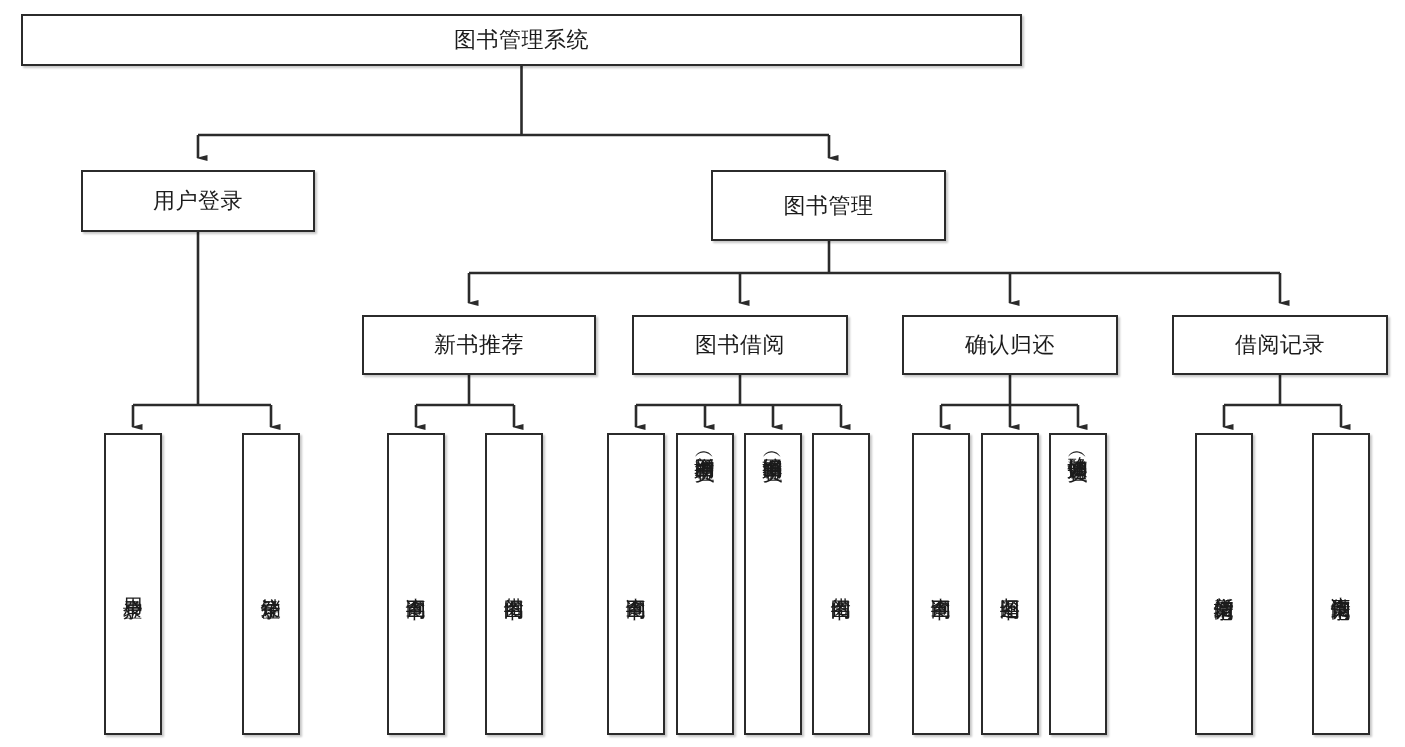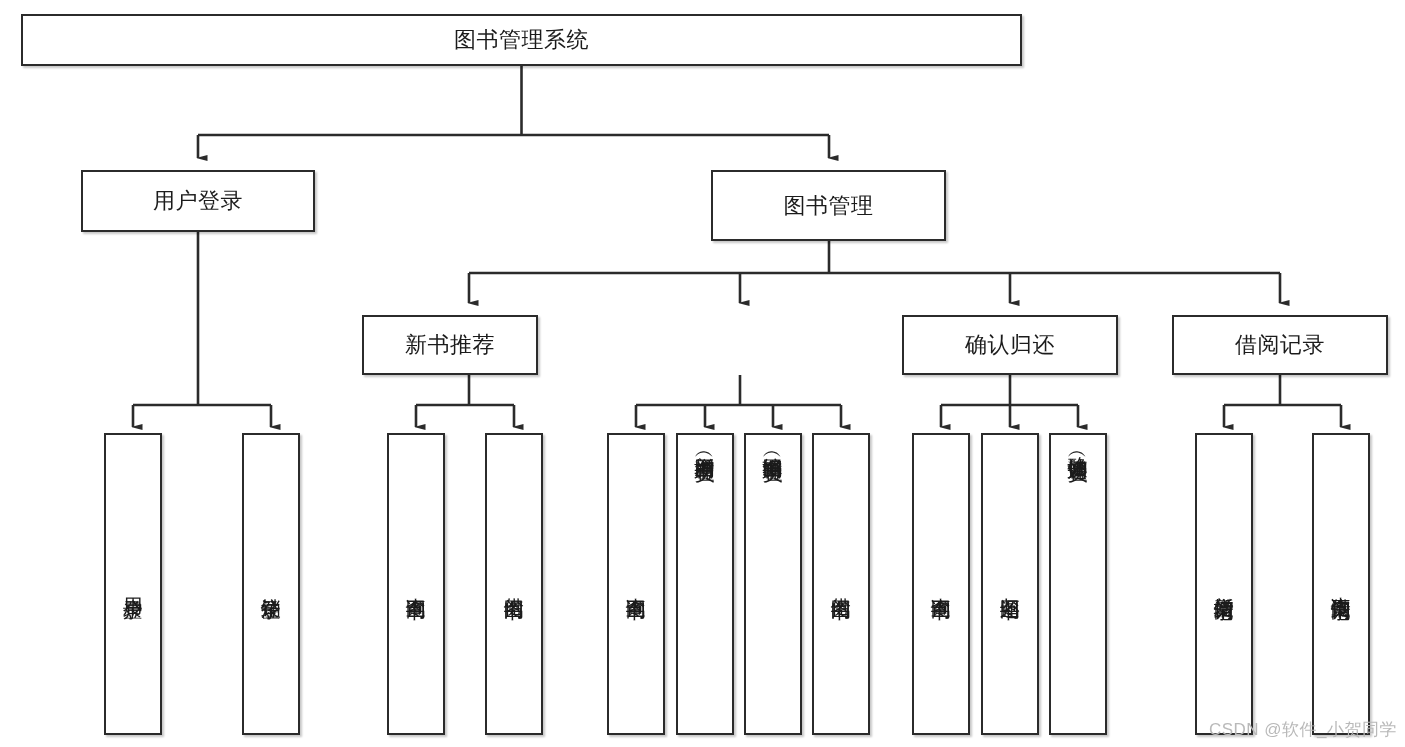--- a/index.html
+++ b/index.html
@@ -144,22 +144,25 @@
     <span class="label">图书管理系统</span>
   </div>
 
   <div class="node h" style="left:81px; top:170px; width:234px; height:62px;">
     <span class="label">用户登录</span>
   </div>
   <div class="node h" style="left:711px; top:170px; width:235px; height:71px;">
     <span class="label">图书管理</span>
   </div>
 
-  <div class="node h" style="left:362px; top:315px; width:176px; height:60px;">
+  <div class="node h" style="left:362px; top:315px; width:234px; height:60px;">
     <span class="label">新书推荐</span>
+  </div>
+  <div class="node h" style="left:632px; top:315px; width:216px; height:60px;">
+    <span class="label">图书借阅</span>
   </div>
   <div class="node h" style="left:902px; top:315px; width:216px; height:60px;">
     <span class="label">确认归还</span>
   </div>
   <div class="node h" style="left:1172px; top:315px; width:216px; height:60px;">
     <span class="label">借阅记录</span>
   </div>
 
   <div class="node v" style="left:104px; top:433px; width:58px; height:302px;">
     <span class="label">用户登录</span>
@@ -198,15 +201,14 @@
     <span class="label">确认归还（管理员）</span>
   </div>
 
   <div class="node v" style="left:1195px; top:433px; width:58px; height:302px;">
     <span class="label">新增借阅记录</span>
   </div>
   <div class="node v" style="left:1312px; top:433px; width:58px; height:302px;">
     <span class="label">查询借阅记录</span>
   </div>
 
-  <div class="watermark">CSDN @软件_小贺同学</div>
 
 </div>
 
 </body></html>

